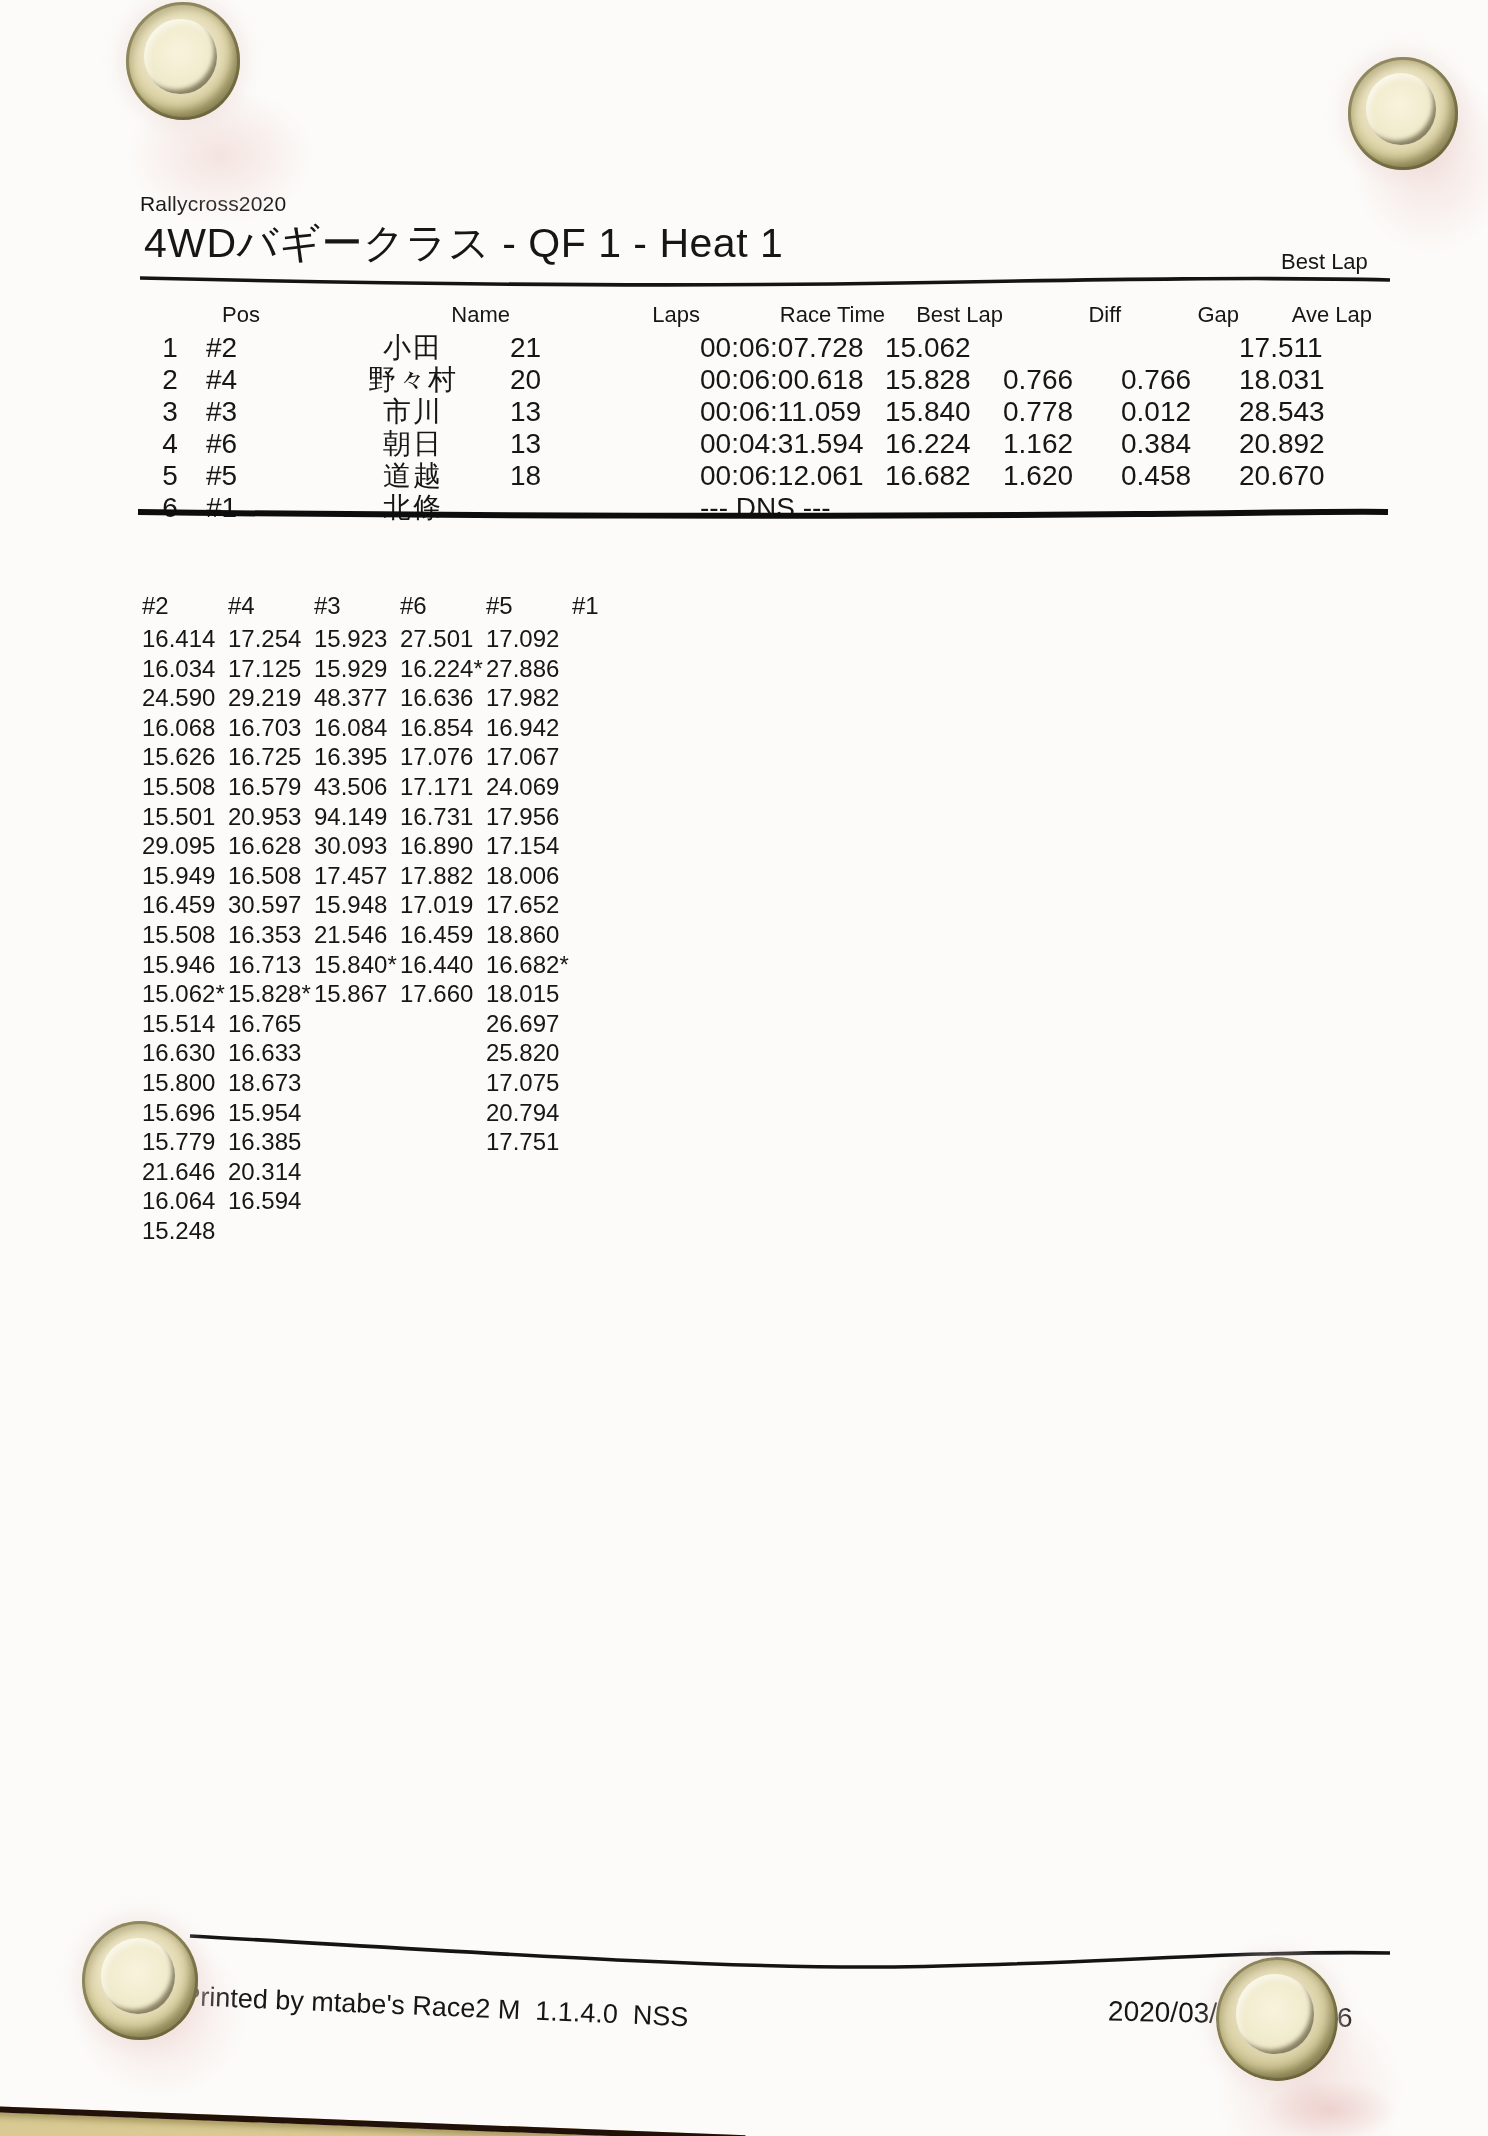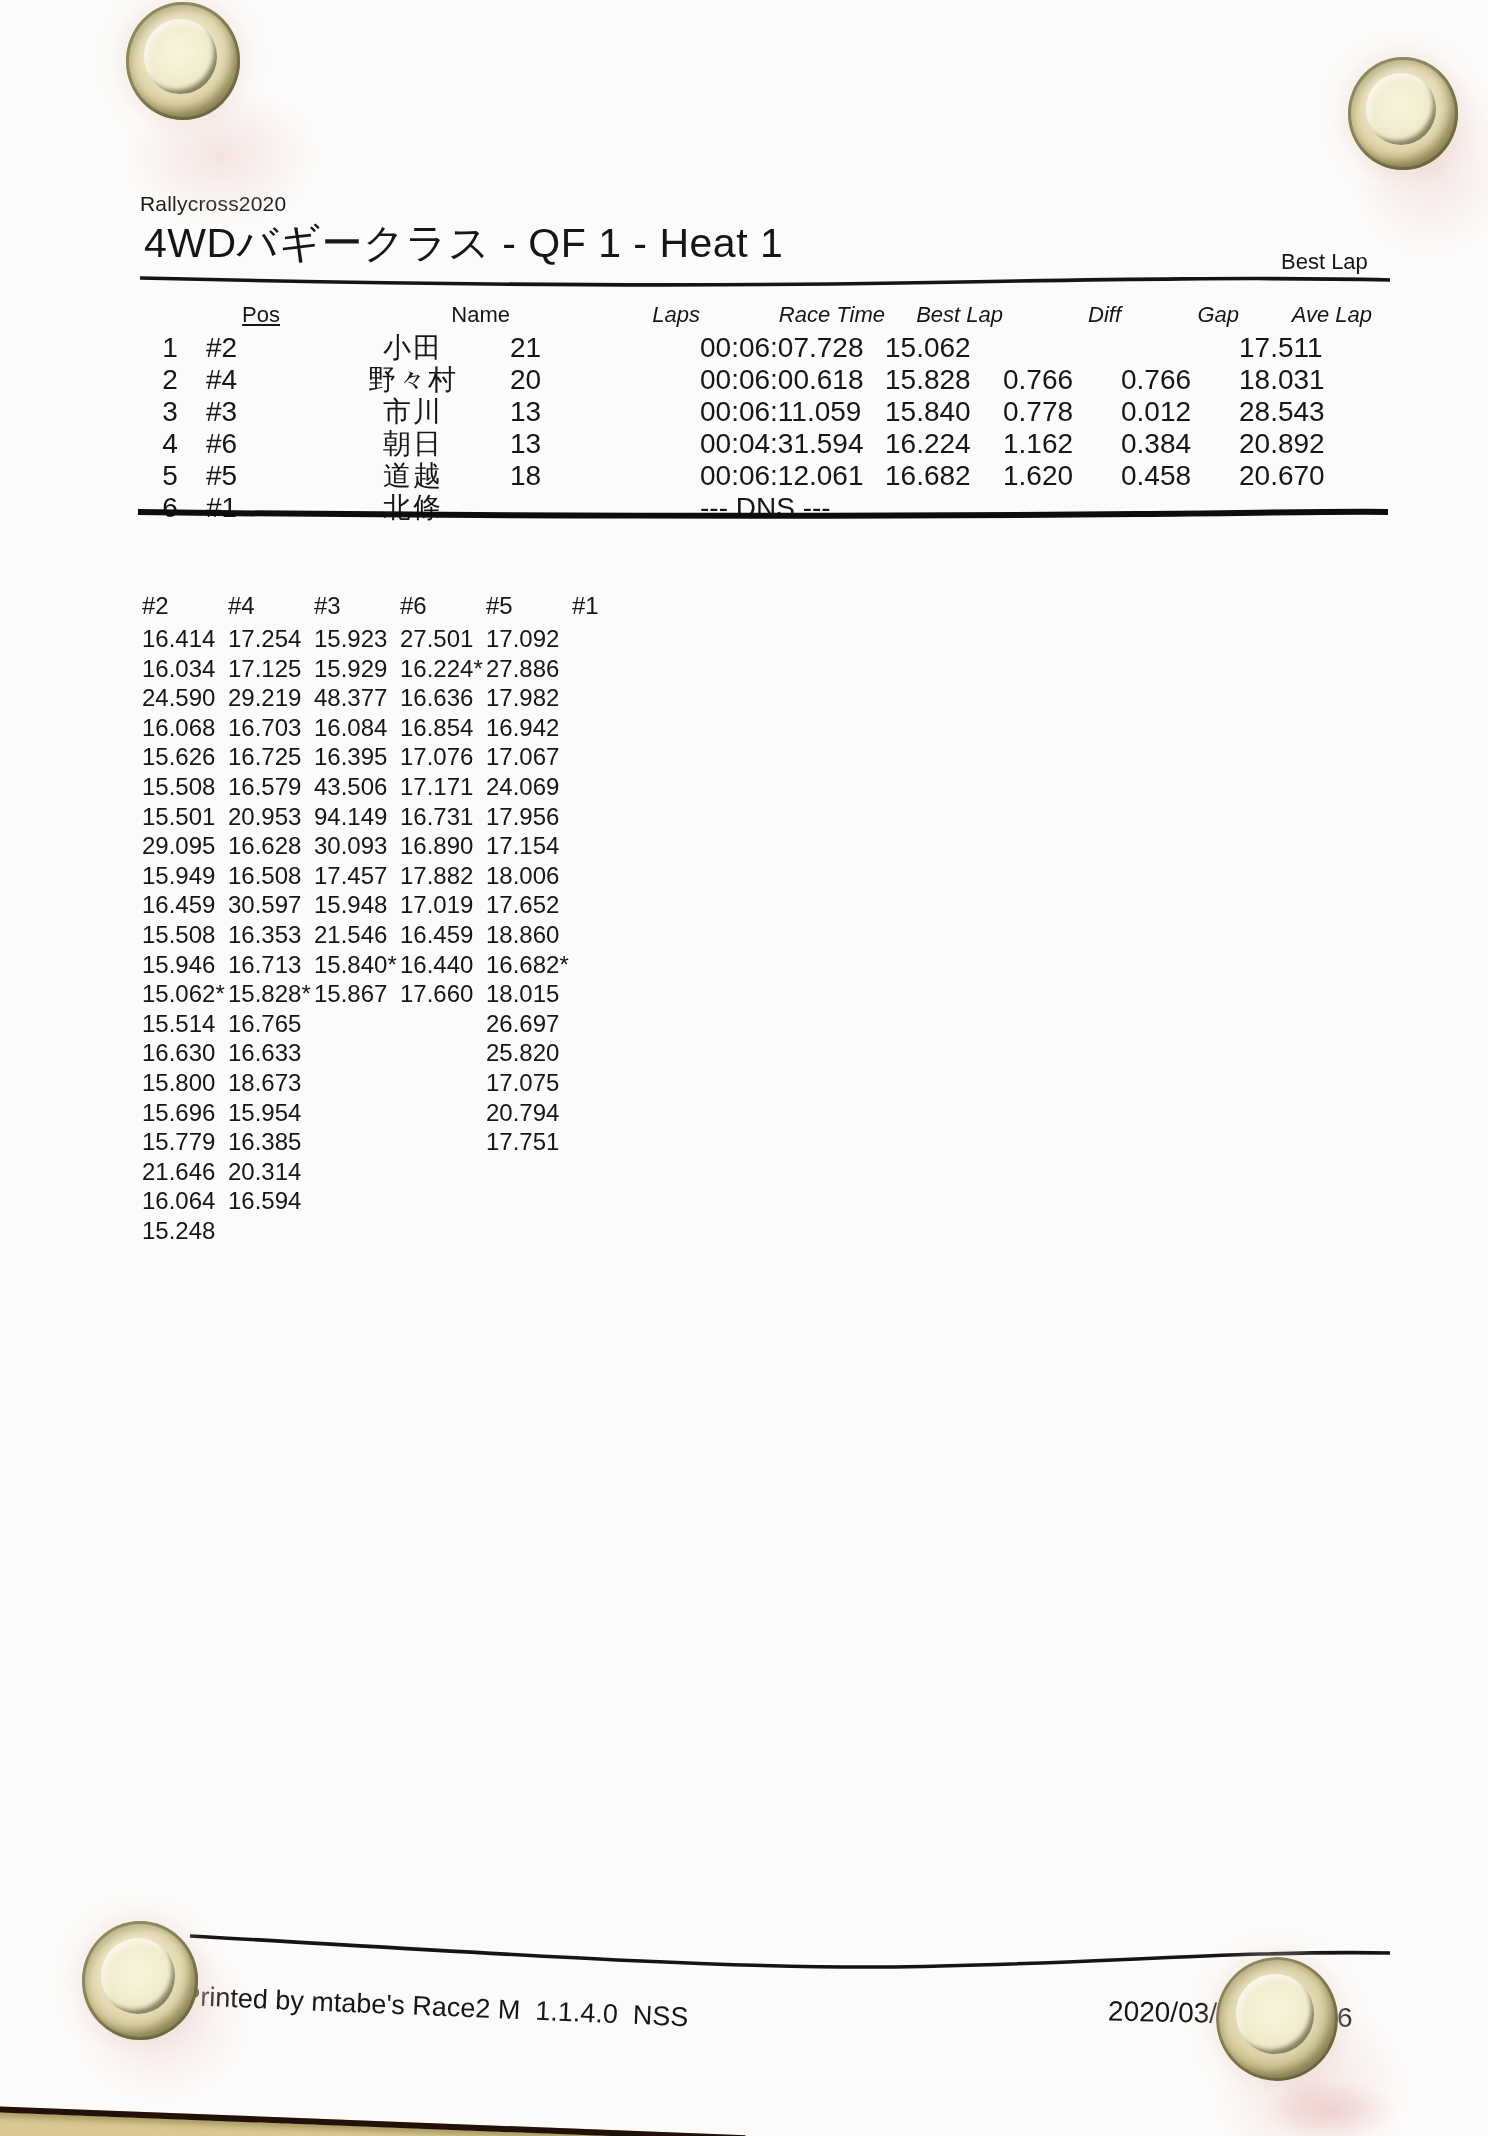--- a/index.html
+++ b/index.html
@@ -11,23 +11,23 @@
   }
   .abs{position:absolute;}
   
   .brand{left:140px;top:192px;font-size:21px;letter-spacing:.2px;}
   .title{left:144px;top:216px;font-size:41px;letter-spacing:.5px;white-space:nowrap;}
   .bestlap-cap{left:1281px;top:249px;font-size:22px;}
   .title-rule{left:140px;top:272px;}
   
   .results{left:140px;top:300px;width:1240px;font-size:28px;}
   .r-head{display:grid;grid-template-columns:140px 230px 190px 185px 118px 118px 118px 133px;font-size:22px;line-height:30px;}
-  .r-head .h-pos{text-align:right;padding-left:62px;text-decoration:underline;}
+  .r-head .h-pos{text-align:center;padding-left:62px;}
   .r-head .h-name{text-align:right;padding-left:35px;}
-  .r-head .h-num{text-align:right;font-style:italic;}
+  .r-head .h-num{text-align:right;}
   .r-rows{display:block;margin-top:2px;}
   .r-row{display:grid;grid-template-columns:60px 80px 230px 190px 185px 118px 118px 118px 133px;line-height:32px;}
   .c-pos{text-align:center;}
   .c-car{text-align:left;padding-left:6px;}
   .c-name{text-align:center;padding-left:36px;letter-spacing:2px;}
   .c-num{text-align:left;white-space:nowrap;}
   .table-rule{left:138px;top:506px;}
   
   .lapgrid{left:142px;top:592px;display:grid;grid-template-columns:repeat(6,86px);align-items:start;}
   .lap-head{font-size:24px;line-height:28px;margin-bottom:4px;}

